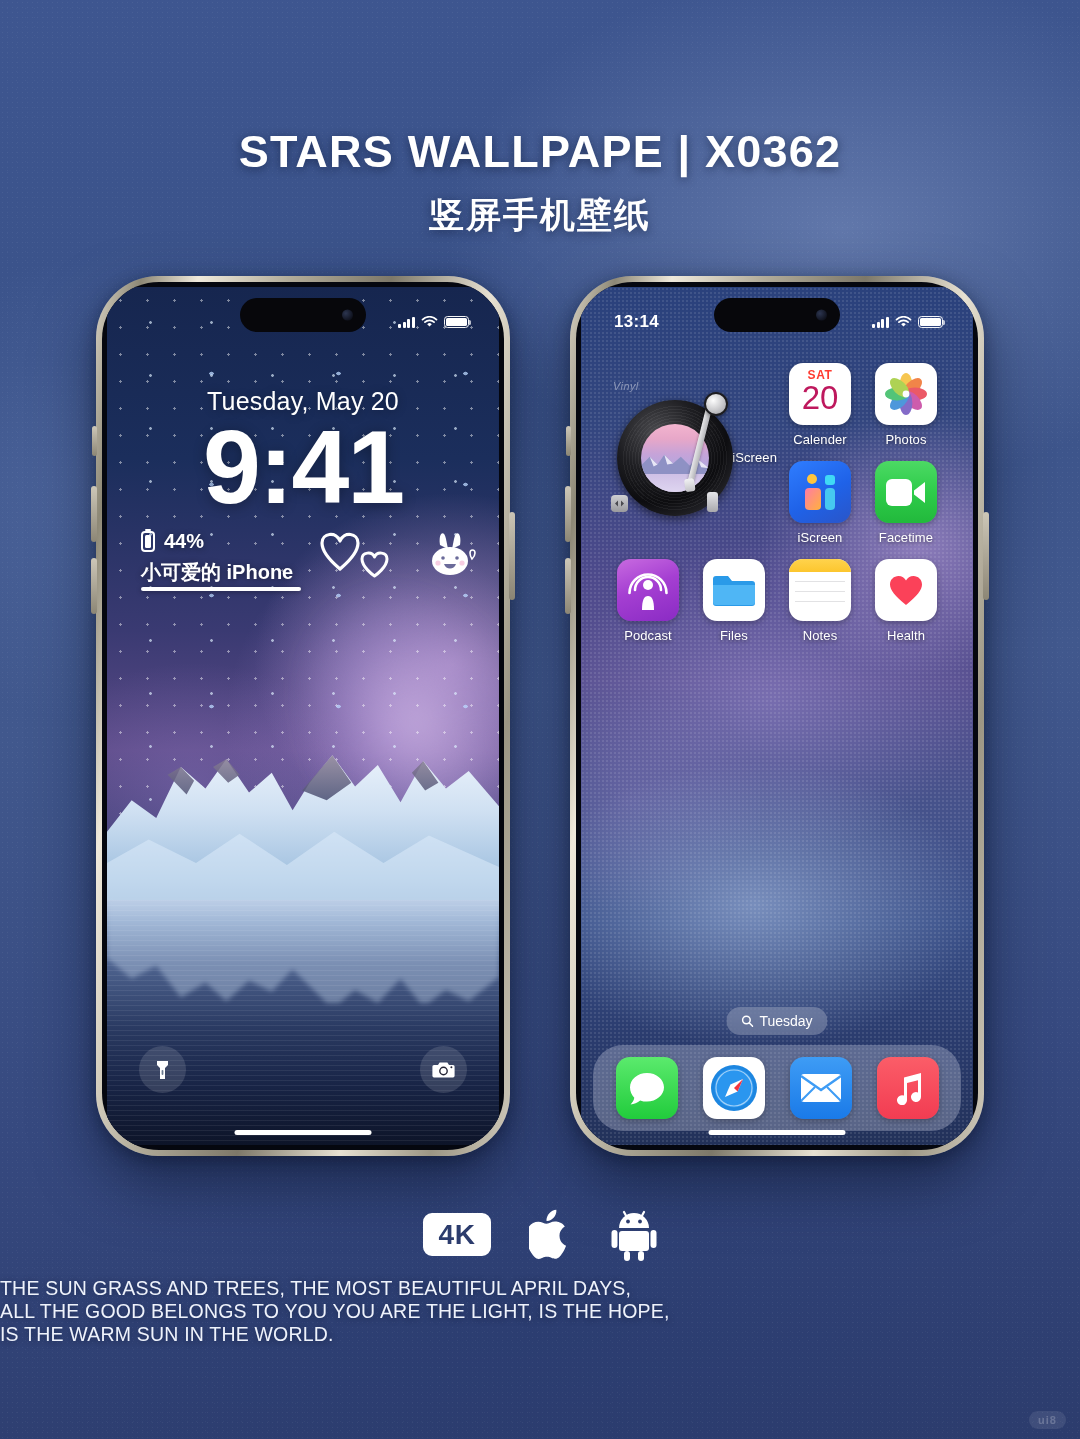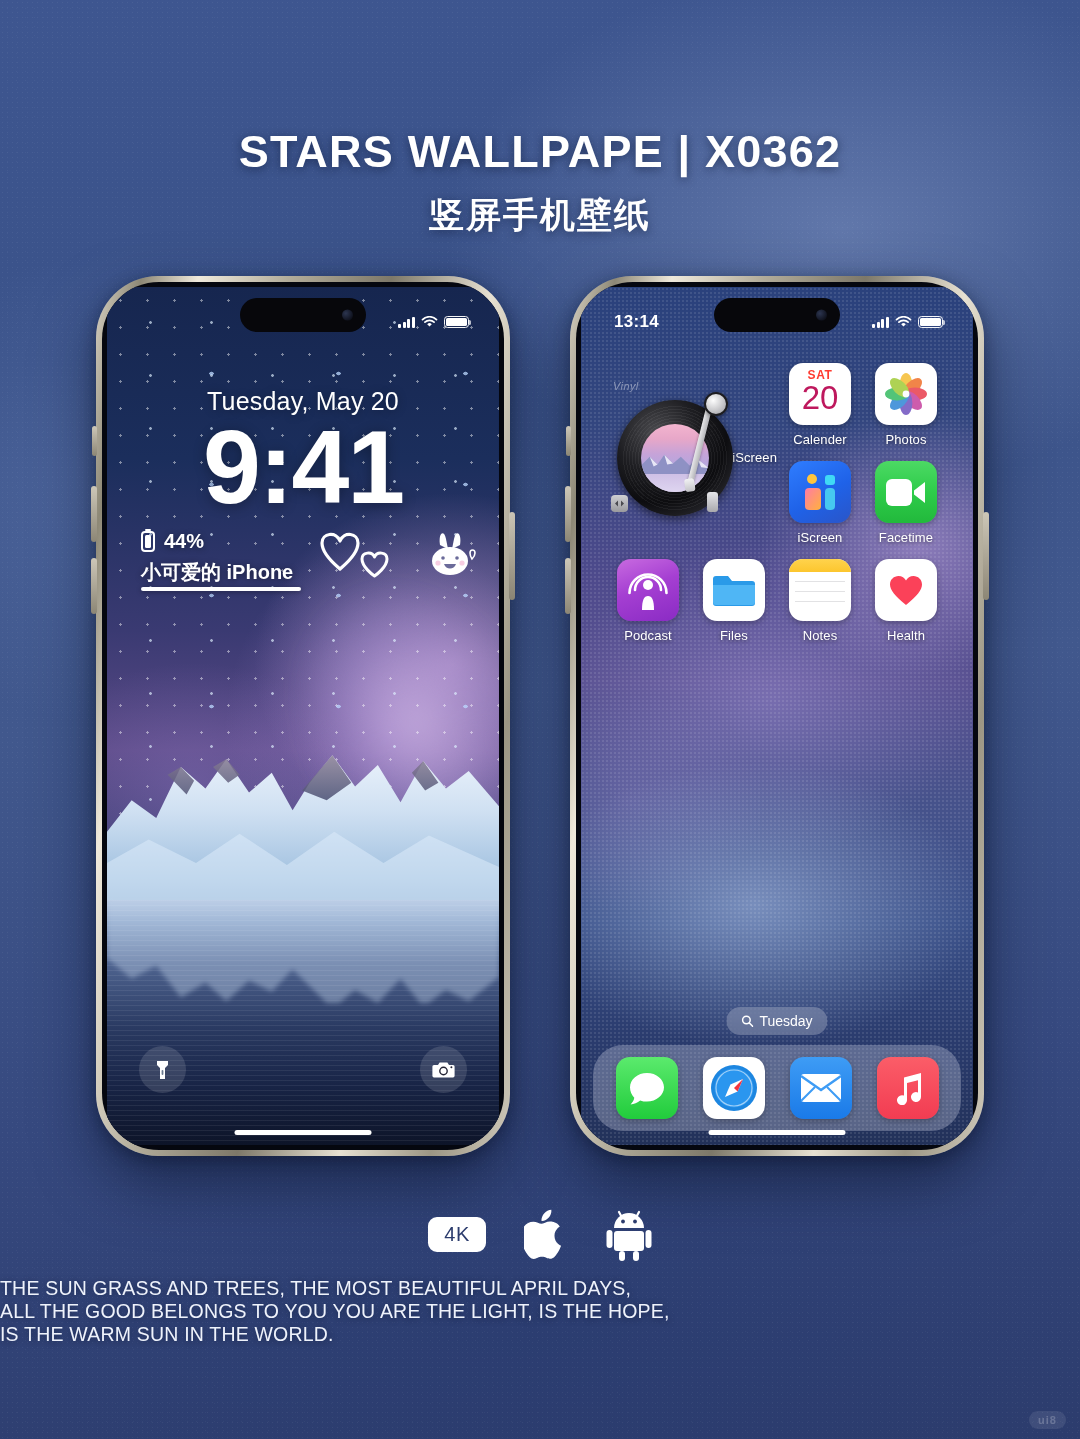--- a/index.html
+++ b/index.html
@@ -304,21 +304,21 @@
   .ic-music { background: linear-gradient(180deg,#fb5d68,#f23c52);
     display:flex; align-items:center; justify-content:center; }
 
   
   .badges {
     position:absolute; top:1208px; left:0; right:0;
     display:flex; align-items:center; justify-content:center; gap:38px;
   }
   .badge-4k {
     padding:4px 13px; border:3px solid #fff; border-radius:9px;
-    color:#2c3c6d; background:#fff; font-size:20px; font-weight:400; letter-spacing:.5px;
+    color:#2c3c6d; background:#fff; font-size:28px; font-weight:700; letter-spacing:.5px;
     line-height:1.05;
   }
   .footer {
     position:absolute; top:1277px; left:0; right:0; text-align:left;
     color:#eef2fb; font-size:19.5px; line-height:23px; letter-spacing:.2px;
     text-shadow:0 1px 6px rgba(8,16,40,.5);
   }
   .watermark {
     position:absolute; right:14px; bottom:10px;
     padding:3px 9px; border-radius:9px;

